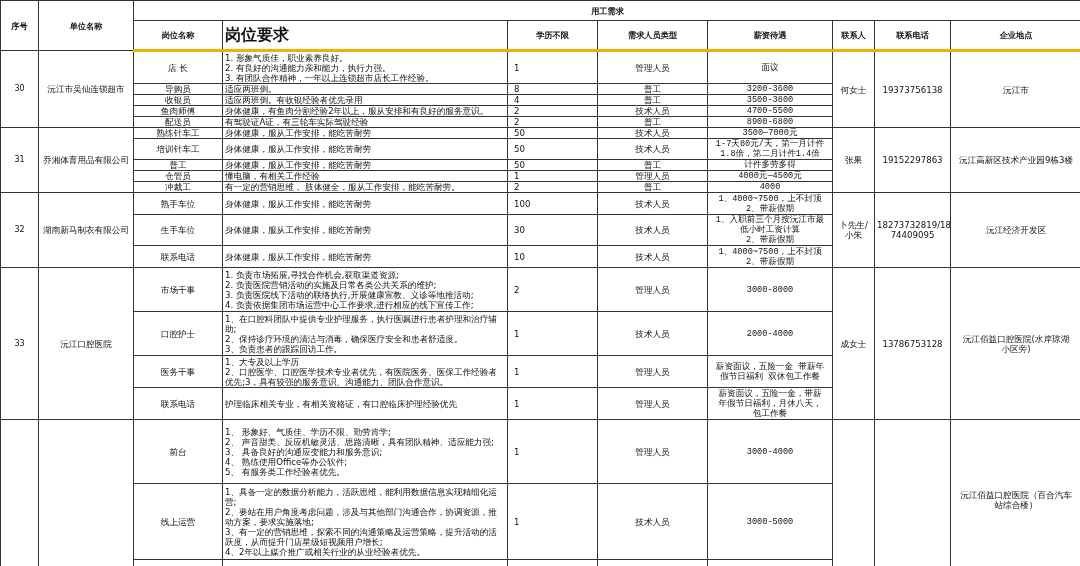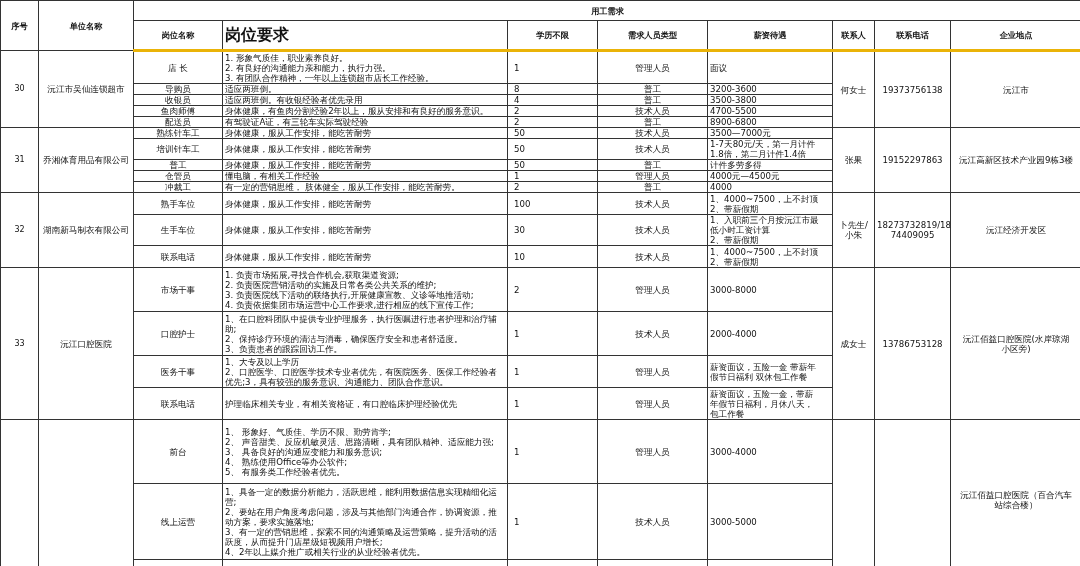--- a/index.html
+++ b/index.html
@@ -5,21 +5,21 @@
   html,body{margin:0;padding:0;background:#fff;}
   body{width:1080px;height:566px;overflow:hidden;font-family:"DejaVu Sans","Liberation Sans",sans-serif;color:#111;}
   table{border-collapse:collapse;table-layout:fixed;width:1081px;position:absolute;left:0;top:0;}
   td,th{border:1px solid #333;padding:0 2px;font-size:8.6px;line-height:10px;overflow:hidden;}
   th{font-weight:bold;font-size:8.2px;text-align:center;background:#fff;}
   .hdr-top th{height:19px;}
   .hdr-sub th{height:28px;border-bottom:3px solid #eab308;}
   .c{text-align:center;}
   .num{text-align:left;padding-left:6px;}
   .req{white-space:pre-line;text-align:left;padding-left:2px;margin-left:20px;}
-  .sal{white-space:pre-line;text-align:left;}
+  .sal{white-space:pre-line;text-align:center;font-family:Liberation Mono, monospace;}
   .seq{font-size:8px;}
 </style>
 </head>
 <body>
 
 <table>
   <colgroup>
     <col style="width:38px">
       <col style="width:95px">
       <col style="width:89px">

